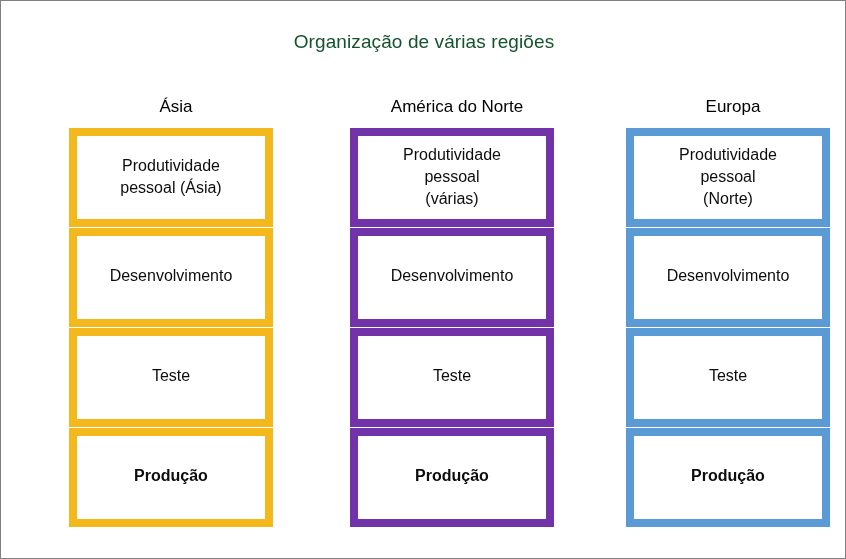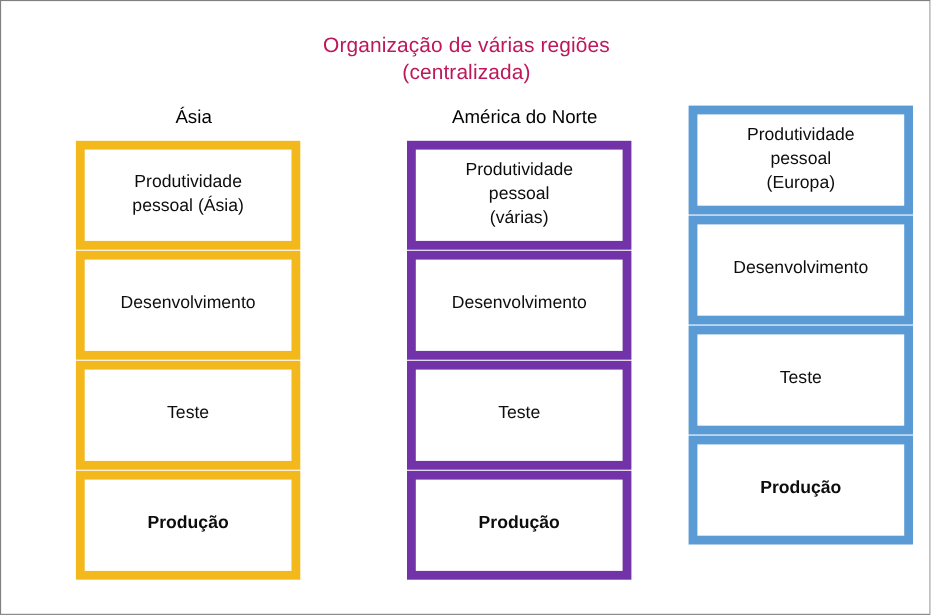--- a/index.html
+++ b/index.html
@@ -20,21 +20,21 @@
     overflow: hidden;
   }
 
   
   .title-block {
     position: absolute;
     left: 0;
     top: 28px;
     width: 846px;
     text-align: center;
-    color: #be185d;
+    color: #14532d;
     font-size: 19px;
     line-height: 25px;
     letter-spacing: 0.1px;
   }
   .title-line { display: block; }
 
   
   .columns {
     position: absolute;
     left: 0;
@@ -42,21 +42,21 @@
     width: 846px;
     height: 440px;
   }
   .column {
     position: absolute;
     top: 0;
     width: 214px;
     padding-left: 25px;
   }
   .column.col-0 { left: 43px; }
-  .column.col-1 { left: 324px; margin-left: 20px; }
+  .column.col-1 { left: 324px; }
   .column.col-2 { left: 600px; }
 
   .col-header {
     height: 32px;
     text-align: center;
     font-size: 17px;
     line-height: 22px;
     color: #000000;
     white-space: nowrap;
   }
@@ -94,21 +94,20 @@
   .col-1 .box { border: 8px solid #7232A8; }
   .col-2 .box { border: 8px solid #5B9BD5; }
 </style>
 </head>
 <body>
 
 <div id="canvas">
 
   <div class="title-block">
     <span class="title-line">Organização de várias regiões</span>
-    <span class="title-line">(centralizada)</span>
   </div>
 
   <div class="columns">
 
     <div class="column col-0">
       <div class="col-header">Ásia</div>
       <div class="stack">
         <div class="box lines-2" style="border-color: rgb(242, 184, 28);">
           <div class="box-label">
             <span>Produtividade</span><br>
@@ -143,26 +142,27 @@
         <div class="box single" style="border-color: rgb(114, 50, 168);">
           <div class="box-label">Teste</div>
         </div>
         <div class="box single" style="border-color: rgb(114, 50, 168);">
           <div class="box-label">Produção</div>
         </div>
       </div>
     </div>
 
     <div class="column col-2">
+      <div class="col-header">Europa</div>
       <div class="stack">
         <div class="box lines-3" style="border-color: rgb(91, 155, 213);">
           <div class="box-label">
             <span>Produtividade</span><br>
             <span>pessoal</span><br>
-            <span>(Europa)</span>
+            <span>(Norte)</span>
           </div>
         </div>
         <div class="box single" style="border-color: rgb(91, 155, 213);">
           <div class="box-label">Desenvolvimento</div>
         </div>
         <div class="box single" style="border-color: rgb(91, 155, 213);">
           <div class="box-label">Teste</div>
         </div>
         <div class="box single" style="border-color: rgb(91, 155, 213);">
           <div class="box-label">Produção</div>

